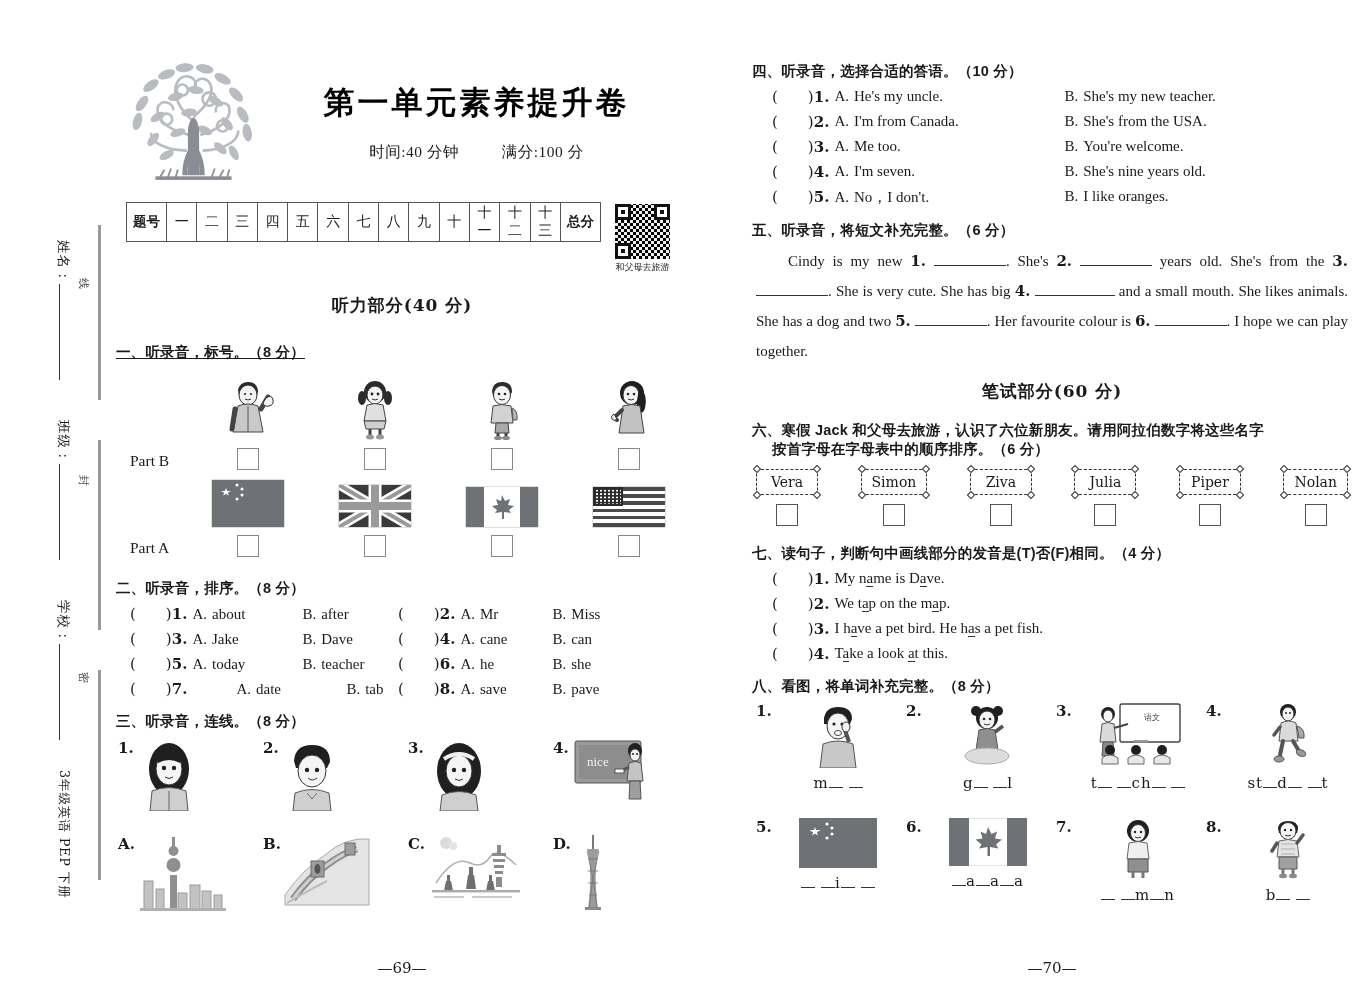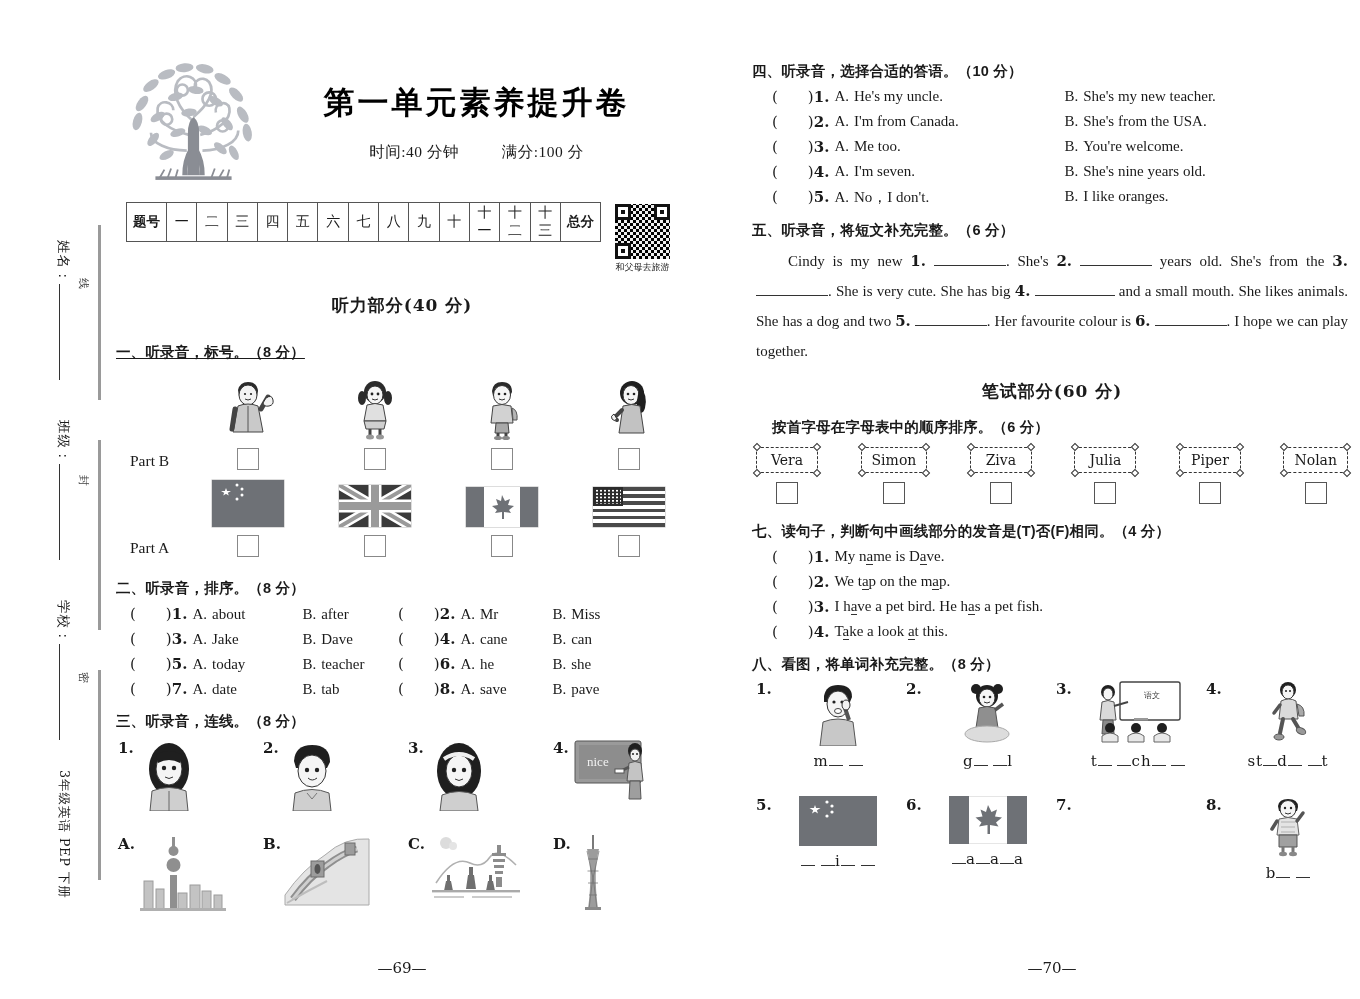--- a/index.html
+++ b/index.html
@@ -85,21 +85,21 @@
   .banner {
     text-align:center; font-weight:bold; font-size:17px;
     font-family:"DejaVu Serif", serif;
     letter-spacing:1px;
   }
   .sec-head {
     font-family:"Liberation Sans", sans-serif;
     font-weight:bold; font-size:14.5px;
     letter-spacing:0.2px;
   }
-  .sec-head.indent2 { padding-left:20px;margin-top:15px; }
+  .sec-head.indent2 { padding-left:20px; }
 
   
   .qrow { display:flex; font-size:15px; margin-top:7px; }
   .qcell { display:flex; align-items:baseline; }
   .paren { font-family:"DejaVu Serif",serif; }
   .blankspace { display:inline-block; width:30px; }
   .qnum { font-weight:bold; font-family:"DejaVu Serif",serif; margin-right:5px; }
   .opt { white-space:nowrap; }
   .optlabel { margin-right:5px; }
 
@@ -475,21 +475,21 @@
           <span class="opt" style="width:92px;"><span class="optlabel">A.</span><span>he</span></span>
           <span class="opt"><span class="optlabel">B.</span><span>she</span></span>
         </div>
       </div>
       <div class="qrow">
         <div class="qcell" style="width:268px;">
           <span class="paren">(</span>
             <span class="blankspace"></span>
             <span class="paren">)</span>
           <span class="qnum">7.</span>
-          <span class="opt" style="width:110px;"><span class="optlabel">A.</span><span>date</span></span>
+          <span class="opt" style="width:110px;margin-left:44px;"><span class="optlabel">A.</span><span>date</span></span>
           <span class="opt"><span class="optlabel">B.</span><span>tab</span></span>
         </div>
         <div class="qcell">
           <span class="paren">(</span>
             <span class="blankspace"></span>
             <span class="paren">)</span>
           <span class="qnum">8.</span>
           <span class="opt" style="width:92px;"><span class="optlabel">A.</span><span>save</span></span>
           <span class="opt"><span class="optlabel">B.</span><span>pave</span></span>
         </div>
@@ -687,20 +687,21 @@
       <span class="ul-blank" style="width:72px;"></span><span>. She's </span><span class="n">2.</span>
       <span class="ul-blank" style="width:72px;"></span><span> years old. She's from the </span><span class="n">3.</span>
       <span class="ul-blank" style="width:72px;"></span><span>. She is very cute. She has big </span><span class="n">4.</span>
       <span class="ul-blank" style="width:80px;"></span><span> and a small mouth. She likes animals. She has a dog and two </span><span class="n">5.</span>
       <span class="ul-blank" style="width:72px;"></span><span>. Her favourite colour is </span><span class="n">6.</span>
       <span class="ul-blank" style="width:72px;"></span><span>. I hope we can play together.</span>
     </div>
 
     <div class="banner" style="margin-top:14px;">笔试部分(60 分)</div>
 
+    <div class="sec-head" style="margin-top:18px;">六、寒假 Jack 和父母去旅游，认识了六位新朋友。请用阿拉伯数字将这些名字</div>
     <div class="sec-head indent2">按首字母在字母表中的顺序排序。（6 分）</div>
 
     <div class="cards">
       <div class="card-col">
         <div class="card">
           <span class="pin p1"></span><span class="pin p2"></span><span class="pin p3"></span><span class="pin p4"></span>
           <span>Vera</span>
         </div>
         <div class="card-box"></div>
       </div>
@@ -888,20 +889,35 @@
               <rect x="58" width="20" height="48" fill="#6e7176"></rect>
             <path d="M39 9 l3.5 7 5.5-2.5 -2 7 7 1 -6 5 2.5 4 -8.5 -1.5 0 9 -2.5 0 0 -9 -8.5 1.5 2.5 -4 -6 -5 7 -1 -2 -7 5.5 2.5z" fill="#6e7176"></path>
           </svg>
           <div class="pw-word">
             <u></u><span>a</span><u></u><span>a</span><u></u><span>a</span>
           </div>
         </div>
       </div>
       <div class="pw-item">
         <div class="pw-num">7.</div>
+        <div class="pw-body">
+          <svg width="52" height="62" viewBox="0 0 52 62">
+            <ellipse cx="26" cy="13" rx="11" ry="11" fill="#1f1f1f"></ellipse>
+            <ellipse cx="26" cy="15" rx="7.5" ry="8.5" fill="#f5f5f5" stroke="#333"></ellipse>
+            <circle cx="23" cy="14" r="1.2" fill="#222"></circle>
+              <circle cx="29" cy="14" r="1.2" fill="#222"></circle>
+            <path d="M23 19 q3 2 6 0" stroke="#333" fill="none"></path>
+            <path d="M17 25 q9-3 18 0 l2 16 -22 0z" fill="#efefef" stroke="#666"></path>
+            <path d="M16 41 l20 0 l0 13 -20 0z" fill="#8f8f8f" stroke="#555"></path>
+            <path d="M21 54 v6 M31 54 v6" stroke="#777" stroke-width="3"></path>
+          </svg>
+          <div class="pw-word">
+            <u></u>&nbsp;<u></u><span>m</span><u></u><span>n</span>
+          </div>
+        </div>
       </div>
       <div class="pw-item">
         <div class="pw-num">8.</div>
         <div class="pw-body">
           <svg width="52" height="62" viewBox="0 0 52 62">
             <path d="M16 10 q1-7 10-7 q10 0 10 8 l-1 4 -18 0z" fill="#1f1f1f"></path>
             <ellipse cx="26" cy="13" rx="8" ry="8.5" fill="#f5f5f5" stroke="#333"></ellipse>
             <circle cx="23" cy="12" r="1.2" fill="#222"></circle>
               <circle cx="29" cy="12" r="1.2" fill="#222"></circle>
             <path d="M23 17 q3 2 6 0" stroke="#333" fill="none"></path>

